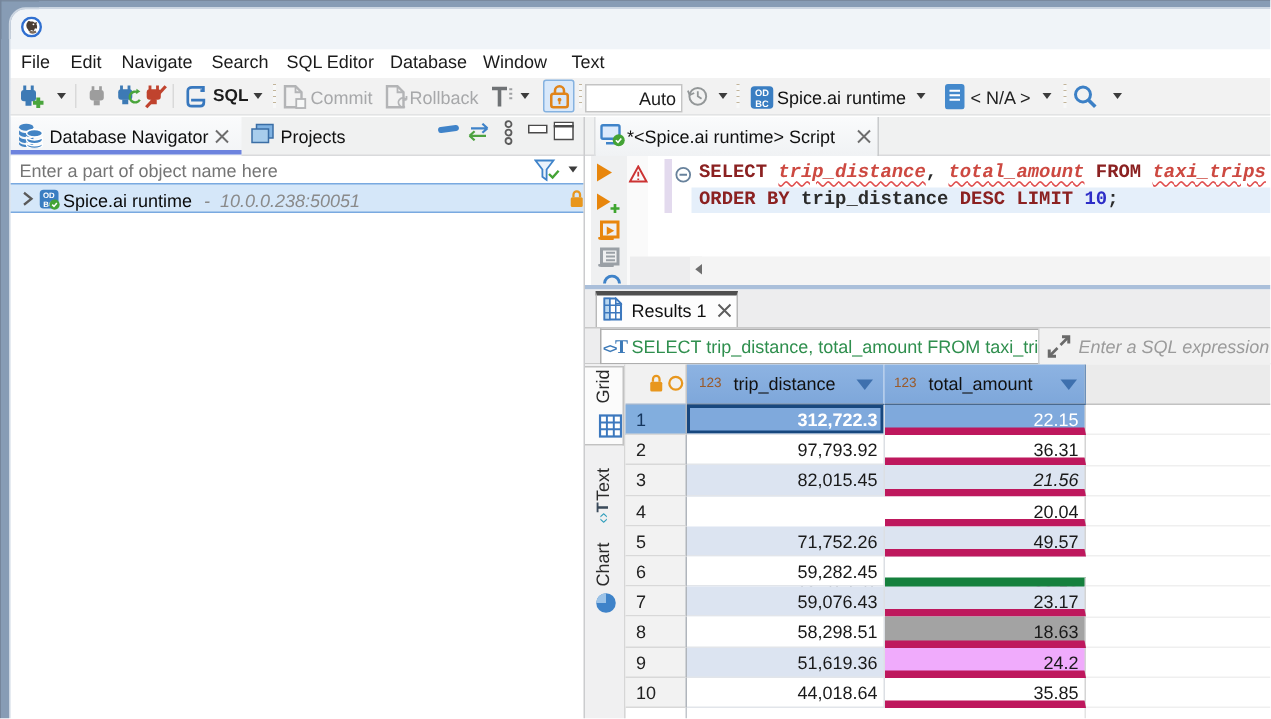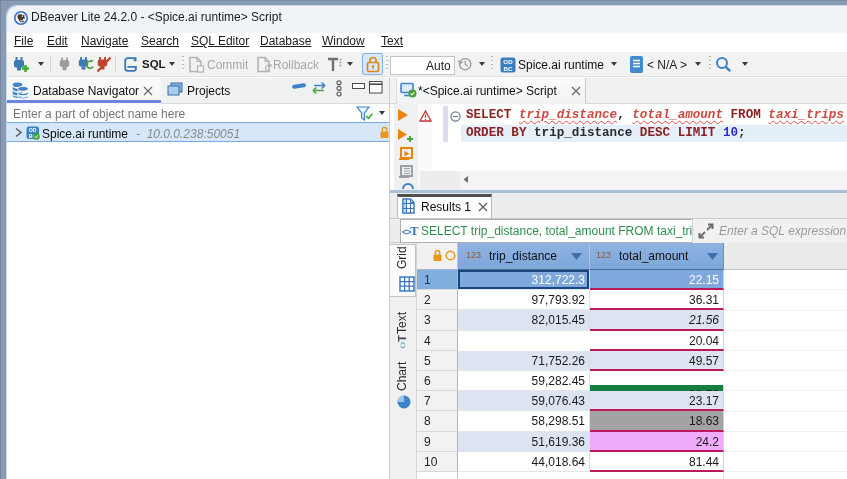--- a/index.html
+++ b/index.html
@@ -8,21 +8,21 @@
 .abs { position:absolute; }
 svg { display:block; }
 
 #stripTop { position:absolute; left:0; top:0; width:847px; height:6px; background:linear-gradient(#79899e 0 1px,#879cb5 1px 5px,#ccd6e2 5px); z-index:50; }
 #stripLeft { position:absolute; left:0; top:0; width:7px; height:479px; background:linear-gradient(90deg,#75859b 0 1px,#879cb5 1px 6px,#cdd7e3 6px); z-index:50; }
 #corner { position:absolute; left:0; top:0; z-index:51; }
 
 #titlebar { position:absolute; left:7px; top:5px; width:840px; height:28px; background:#f0f4f8; }
 
 #menubar { position:absolute; left:7px; top:33px; width:840px; height:19px; background:#ffffff; }
-#menubar span { position:absolute; top:1px;text-decoration:underline; }
+#menubar span { position:absolute; top:1px; }
 
 #toolbar { position:absolute; left:7px; top:52px; width:840px; height:25px; background:#f2f2f2; border-bottom:1px solid #e2e3e4; }
 
 #tabrow { position:absolute; left:7px; top:78px; width:840px; height:26px; background:#f0f1f1; border-bottom:1px solid #d9dadc; }
 
 #filterrow { position:absolute; left:7px; top:104px; width:382px; height:19px; background:#fff; }
 #treerow { position:absolute; left:7px; top:122px; width:382px; height:20px; background:#d5e7f9; border-top:1px solid #79a9e0; border-bottom:1px solid #79a9e0; }
 #leftbody { position:absolute; left:7px; top:142px; width:382px; height:337px; background:#fff; }
 #sash1 { position:absolute; left:389px; top:78px; width:1px; height:401px; background:#cbccce; }
 
@@ -38,21 +38,21 @@
 .err { color:#cd4941; font-style:italic; text-decoration:underline wavy #e05050 1px; text-underline-offset:2px; }
 .num { color:#2d2dc7; }
 .pln { color:#2b2b2b; }
 #bluesash { position:absolute; left:390px; top:190px; width:457px; height:3px; background:#aabfda; }
 
 #restabrow { position:absolute; left:390px; top:193px; width:457px; height:25px; background:#ededee; }
 #resfilter { position:absolute; left:390px; top:218px; width:457px; height:25px; background:#ededee; border-top:1px solid #c9c9c9; border-bottom:1px solid #c9c9c9; }
 
 .rn { left:417px; width:41px; height:20.2px; line-height:20px; padding-left:7px; border-right:1px solid #b0b5bc; border-bottom:1px solid #d8d8d8; }
 .c1 { left:458px; width:132px; height:20.2px; line-height:20px; text-align:right; padding-right:4px; border-right:1px solid #dcdfe4; border-bottom:1px solid #e2e5ea; }
-.c2 { left:590px; width:134px; height:20.2px; line-height:20px; text-align:right; padding-right:4px; border-right:1px solid #d4d4d4; border-bottom:2px solid #be185d; }
+.c2 { left:590px; width:134px; height:20.2px; line-height:20px; text-align:right; padding-right:4px; border-right:1px solid #d4d4d4; border-bottom:5px solid #be185d; }
 .rot { position:absolute; color:#2b2b2b; white-space:nowrap; transform-origin:0 0; transform:rotate(-90deg); }
 #gridzone { position:absolute; left:390px; top:243px; width:457px; height:236px; background:#fff; }
 </style>
 </head>
 <body>
 <div id="stripTop"></div>
 <div id="stripLeft"></div>
 <svg id="corner" width="26" height="26" viewBox="0 0 26 26">
   <path d="M0 0 H26 V6 H17 A10 10 0 0 0 7 16 V26 H0 Z" fill="#879cb5"></path>
   <path d="M26 5.5 H17 A10.5 10.5 0 0 0 6.5 16 V26" stroke="#ccd6e2" stroke-width="1.2" fill="none"></path>
@@ -60,21 +60,20 @@
   <path d="M0.5 0 V26" stroke="#75859b" stroke-width="1"></path>
 </svg>
 
 <div id="titlebar">
   <svg class="abs" style="left:7px;top:6px" width="14" height="14" viewBox="0 0 14 14">
     <circle cx="7" cy="7" r="6.2" fill="#fff" stroke="#2f6fd0" stroke-width="1.6"></circle>
     <path d="M4.4 3.6 a1.1 1.1 0 0 1 1.9 -0.2 c1 -0.3 2.2 0 2.9 0.8 l1.5 -0.5 -0.4 1.4 c0.5 0.9 0.6 2 0.2 3 l-1.2 -0.3 -0.8 1.8 -1.7 -0.6 -1.4 1.2 -0.7 -1.6 a3.6 3.6 0 0 1 -0.3 -5 z" fill="#4a3d34"></path>
     <path d="M6.2 9.2 c1.1 0.8 2.4 0.8 3.4 0.1 l0.8 1.4 c-1.4 1 -3.3 1 -4.8 0.1 z" fill="#7a6a5c"></path>
     <circle cx="8.3" cy="5.2" r="0.6" fill="#fff"></circle>
   </svg>
-  <div class="abs" style="left:24px;top:5px;">DBeaver Lite 24.2.0 - &lt;Spice.ai runtime&gt; Script</div>
 </div>
 
 <div id="menubar">
   <span style="left:7px">File</span>
   <span style="left:40px">Edit</span>
   <span style="left:74px">Navigate</span>
   <span style="left:134px">Search</span>
   <span style="left:184px">SQL Editor</span>
   <span style="left:253px">Database</span>
   <span style="left:315px">Window</span>
@@ -357,21 +356,21 @@
   </svg>
 <div class="abs" style="left:596px;top:250px;font-size:9px;color:#9a5a2a;">123</div>
 <div class="abs" style="left:619px;top:249px;color:#111;">total_amount</div>
 <svg class="abs" style="left:706px;top:252px" width="13" height="9" viewBox="0 0 13 9">
     <path d="M1 1 h11 L6.5 8 Z" fill="#3e70ae"></path>
   </svg>
 
 <div class="abs" style="left:457px;top:472px;width:1px;height:7px;background:#c2c6cc;"></div>
 <div class="abs" style="left:723px;top:472px;width:1px;height:7px;background:#e4e4e4;"></div>
 <div class="abs rn" style="top:270.0px;background:#82aede;color:#15365e;">1</div>
-<div class="abs c1" style="top:270.0px;background:#7fa9dc;color:#ffffff;box-shadow: inset 0 0 0 2px #17477e;">312,722.3</div>
+<div class="abs c1" style="top:270.0px;background:#7fa9dc;color:#ffffff;box-shadow: inset 0 0 0 2px #17477e; font-weight: bold;">312,722.3</div>
 <div class="abs c2" style="top:270.0px;background:#7fa9dc;color:#ffffff;">22.15</div>
 <div class="abs" style="left:724px;top:289.4px;width:123px;height:1px;background:#efefef;"></div>
 <div class="abs rn" style="top:290.2px;background:#f2f2f2;color:#222;">2</div>
 <div class="abs c1" style="top:290.2px;background:#ffffff;color:#1a1a1a;">97,793.92</div>
 <div class="abs c2" style="top:290.2px;background:#ffffff;color:#1a1a1a;">36.31</div>
 <div class="abs" style="left:724px;top:309.6px;width:123px;height:1px;background:#efefef;"></div>
 <div class="abs rn" style="top:310.4px;background:#f2f2f2;color:#222;">3</div>
 <div class="abs c1" style="top:310.4px;background:#dce4f1;color:#1a1a1a;">82,015.45</div>
 <div class="abs c2" style="top:310.4px;background:#dce4f1;color:#1a1a1a;font-style:italic;">21.56</div>
 <div class="abs" style="left:724px;top:329.8px;width:123px;height:1px;background:#efefef;"></div>
@@ -394,14 +393,14 @@
 <div class="abs rn" style="top:411.4px;background:#f2f2f2;color:#222;">8</div>
 <div class="abs c1" style="top:411.4px;background:#ffffff;color:#1a1a1a;">58,298.51</div>
 <div class="abs c2" style="top:411.4px;background:#a3a3a3;color:#1a1a1a;">18.63</div>
 <div class="abs" style="left:724px;top:430.8px;width:123px;height:1px;background:#efefef;"></div>
 <div class="abs rn" style="top:431.6px;background:#f2f2f2;color:#222;">9</div>
 <div class="abs c1" style="top:431.6px;background:#dce4f1;color:#1a1a1a;">51,619.36</div>
 <div class="abs c2" style="top:431.6px;background:#f0abfc;color:#1a1a1a;">24.2</div>
 <div class="abs" style="left:724px;top:451.0px;width:123px;height:1px;background:#efefef;"></div>
 <div class="abs rn" style="top:451.8px;background:#f2f2f2;color:#222;">10</div>
 <div class="abs c1" style="top:451.8px;background:#ffffff;color:#1a1a1a;">44,018.64</div>
-<div class="abs c2" style="top:451.8px;background:#ffffff;color:#1a1a1a;">81.44</div>
+<div class="abs c2" style="top:451.8px;background:#ffffff;color:#1a1a1a;">35.85</div>
 <div class="abs" style="left:724px;top:471.2px;width:123px;height:1px;background:#efefef;"></div>
 
 </body></html>

